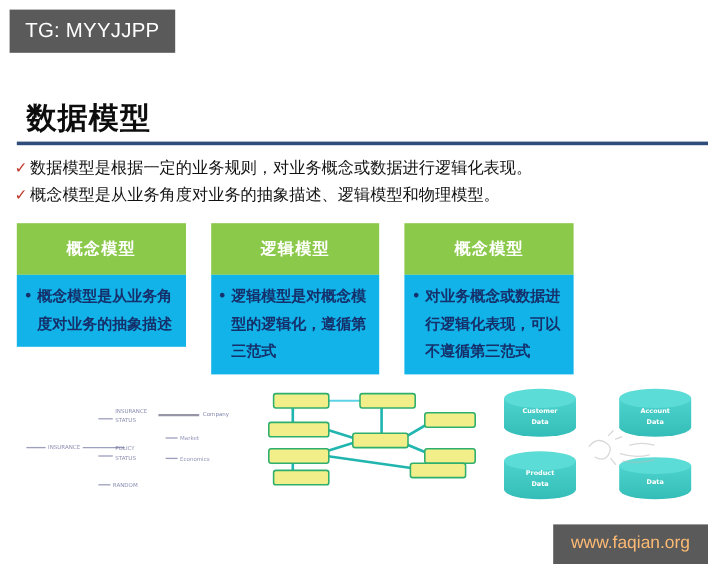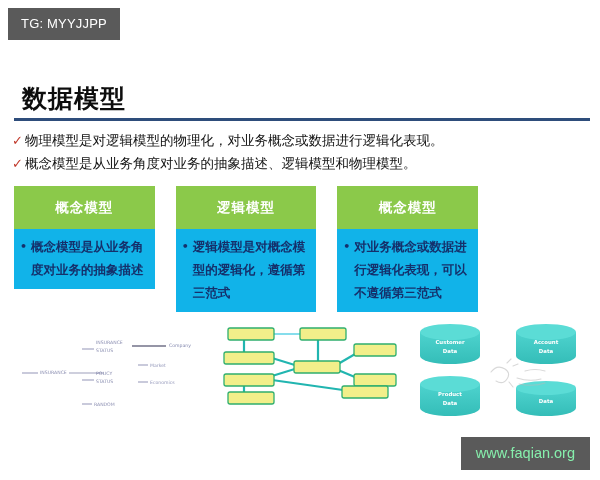--- a/index.html
+++ b/index.html
@@ -16,21 +16,21 @@
     position: relative;
   }
 
   
   .tg-badge {
     position: absolute;
     left: 8px;
     top: 8px;
     background: #5a5a5a;
     color: #ffffff;
-    font-size: 13px;
+    font-size: 17px;
     line-height: 1;
     padding: 9px 13px 10px 13px;
     letter-spacing: 0.2px;
     white-space: nowrap;
   }
 
   
   .slide-title {
     position: absolute;
     left: 22px;
@@ -152,40 +152,40 @@
     opacity: 0.55;
     pointer-events: none;
   }
 
   
   .site-badge {
     position: absolute;
     right: 10px;
     bottom: 10px;
     background: #5a5a5a;
-    color: #86efac;
+    color: #fdba74;
     font-size: 14.5px;
     line-height: 1;
     padding: 9px 15px 10px 15px;
     white-space: nowrap;
   }
 </style>
 </head>
 <body>
 
 <div class="tg-badge">TG: MYYJJPP</div>
 
 <div class="slide-title">数据模型</div>
 
 <div class="title-rule"></div>
 
 <div class="bullets">
   <div class="bullet-row">
     <span class="bullet-check">✓</span>
-    <span class="bullet-text">物理模型是对逻辑模型的物理化，对业务概念或数据进行逻辑化表现。</span>
+    <span class="bullet-text">数据模型是根据一定的业务规则，对业务概念或数据进行逻辑化表现。</span>
   </div>
   <div class="bullet-row">
     <span class="bullet-check">✓</span>
     <span class="bullet-text">概念模型是从业务角度对业务的抽象描述、逻辑模型和物理模型。</span>
   </div>
 </div>
 
 <div class="columns">
 
   <div class="col">

